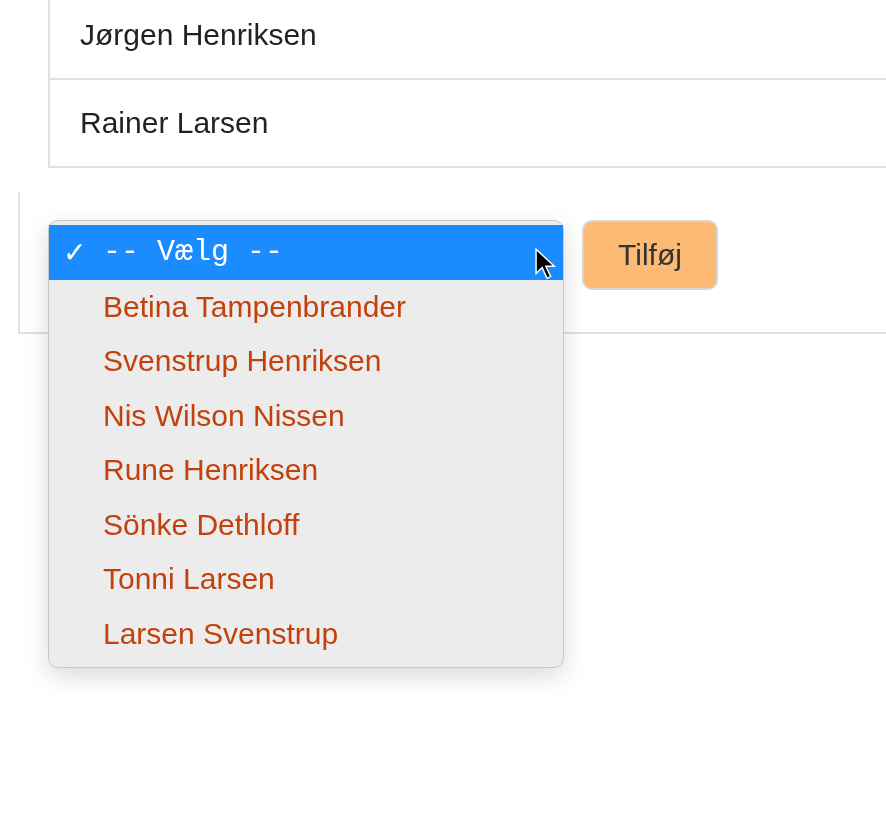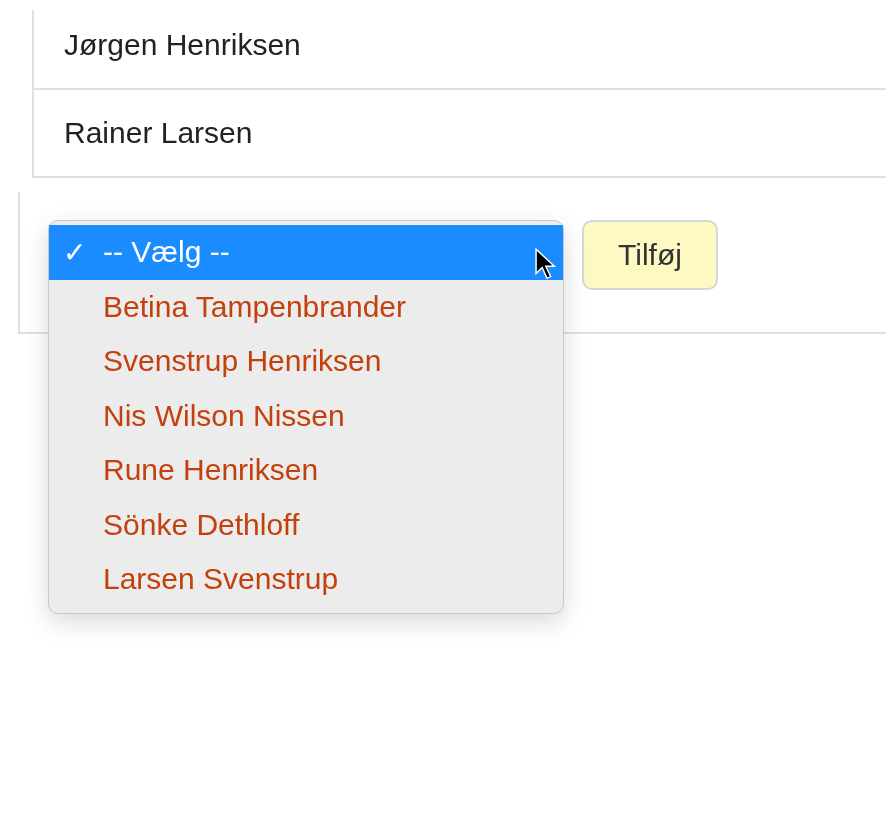--- a/index.html
+++ b/index.html
@@ -10,26 +10,25 @@
     body {
       font-family: -apple-system, BlinkMacSystemFont, "Helvetica Neue", Arial, sans-serif;
       background: #ffffff;
       width: 886px;
       height: 826px;
       position: relative;
       overflow: hidden;
     }
     .list-container {
       position: absolute;
-      left: 32px;
+      left: 48px;
       top: 0;
       right: 0;
       border-left: 2px solid #e0e0e0;
       border-bottom: 2px solid #e0e0e0;
-      margin-top: 10px;
     }
     .list-row {
       padding: 26px 30px;
       font-size: 30px;
       color: #222;
       border-top: 2px solid #e0e0e0;
       border-right: 0;
     }
     .list-row.first {
       border-top: none;
@@ -89,24 +88,25 @@
       font-size: 28px;
     }
     .dropdown-option .label-text {
       flex: 1;
     }
     .dropdown-option:not(.selected) .label-text {
       padding-left: 40px;
     }
     .dropdown-option.selected .label-text {
       padding-left: 0;
+      font-family: Liberation Mono, monospace;
     }
     .add-button {
       margin-top: 0;
-      background: #fef9c3;
+      background: #fdba74;
       border: 2px solid #d6d6d6;
       border-radius: 10px;
       padding: 18px 34px;
       font-size: 30px;
       color: #333;
       cursor: pointer;
       line-height: 1;
     }
     .cursor {
       position: absolute;
@@ -150,20 +150,23 @@
     <div class="dropdown-option">
       <span class="label-text">Nis Wilson Nissen</span>
     </div>
     <div class="dropdown-option">
       <span class="label-text">Rune Henriksen</span>
     </div>
     <div class="dropdown-option">
       <span class="label-text">Sönke Dethloff</span>
     </div>
     <div class="dropdown-option">
+      <span class="label-text">Tonni Larsen</span>
+    </div>
+    <div class="dropdown-option">
       <span class="label-text">Larsen Svenstrup</span>
     </div>
   </div>
   <button class="add-button">Tilføj</button>
 </div>
 
 <div class="cursor">
   <svg viewBox="0 0 20 28">
     <path d="M1 1 L1 21 L6 16 L10 25 L13 23.5 L9 15 L16 15 Z" fill="#000000" stroke="#ffffff" stroke-width="1.2"></path>
   </svg>

